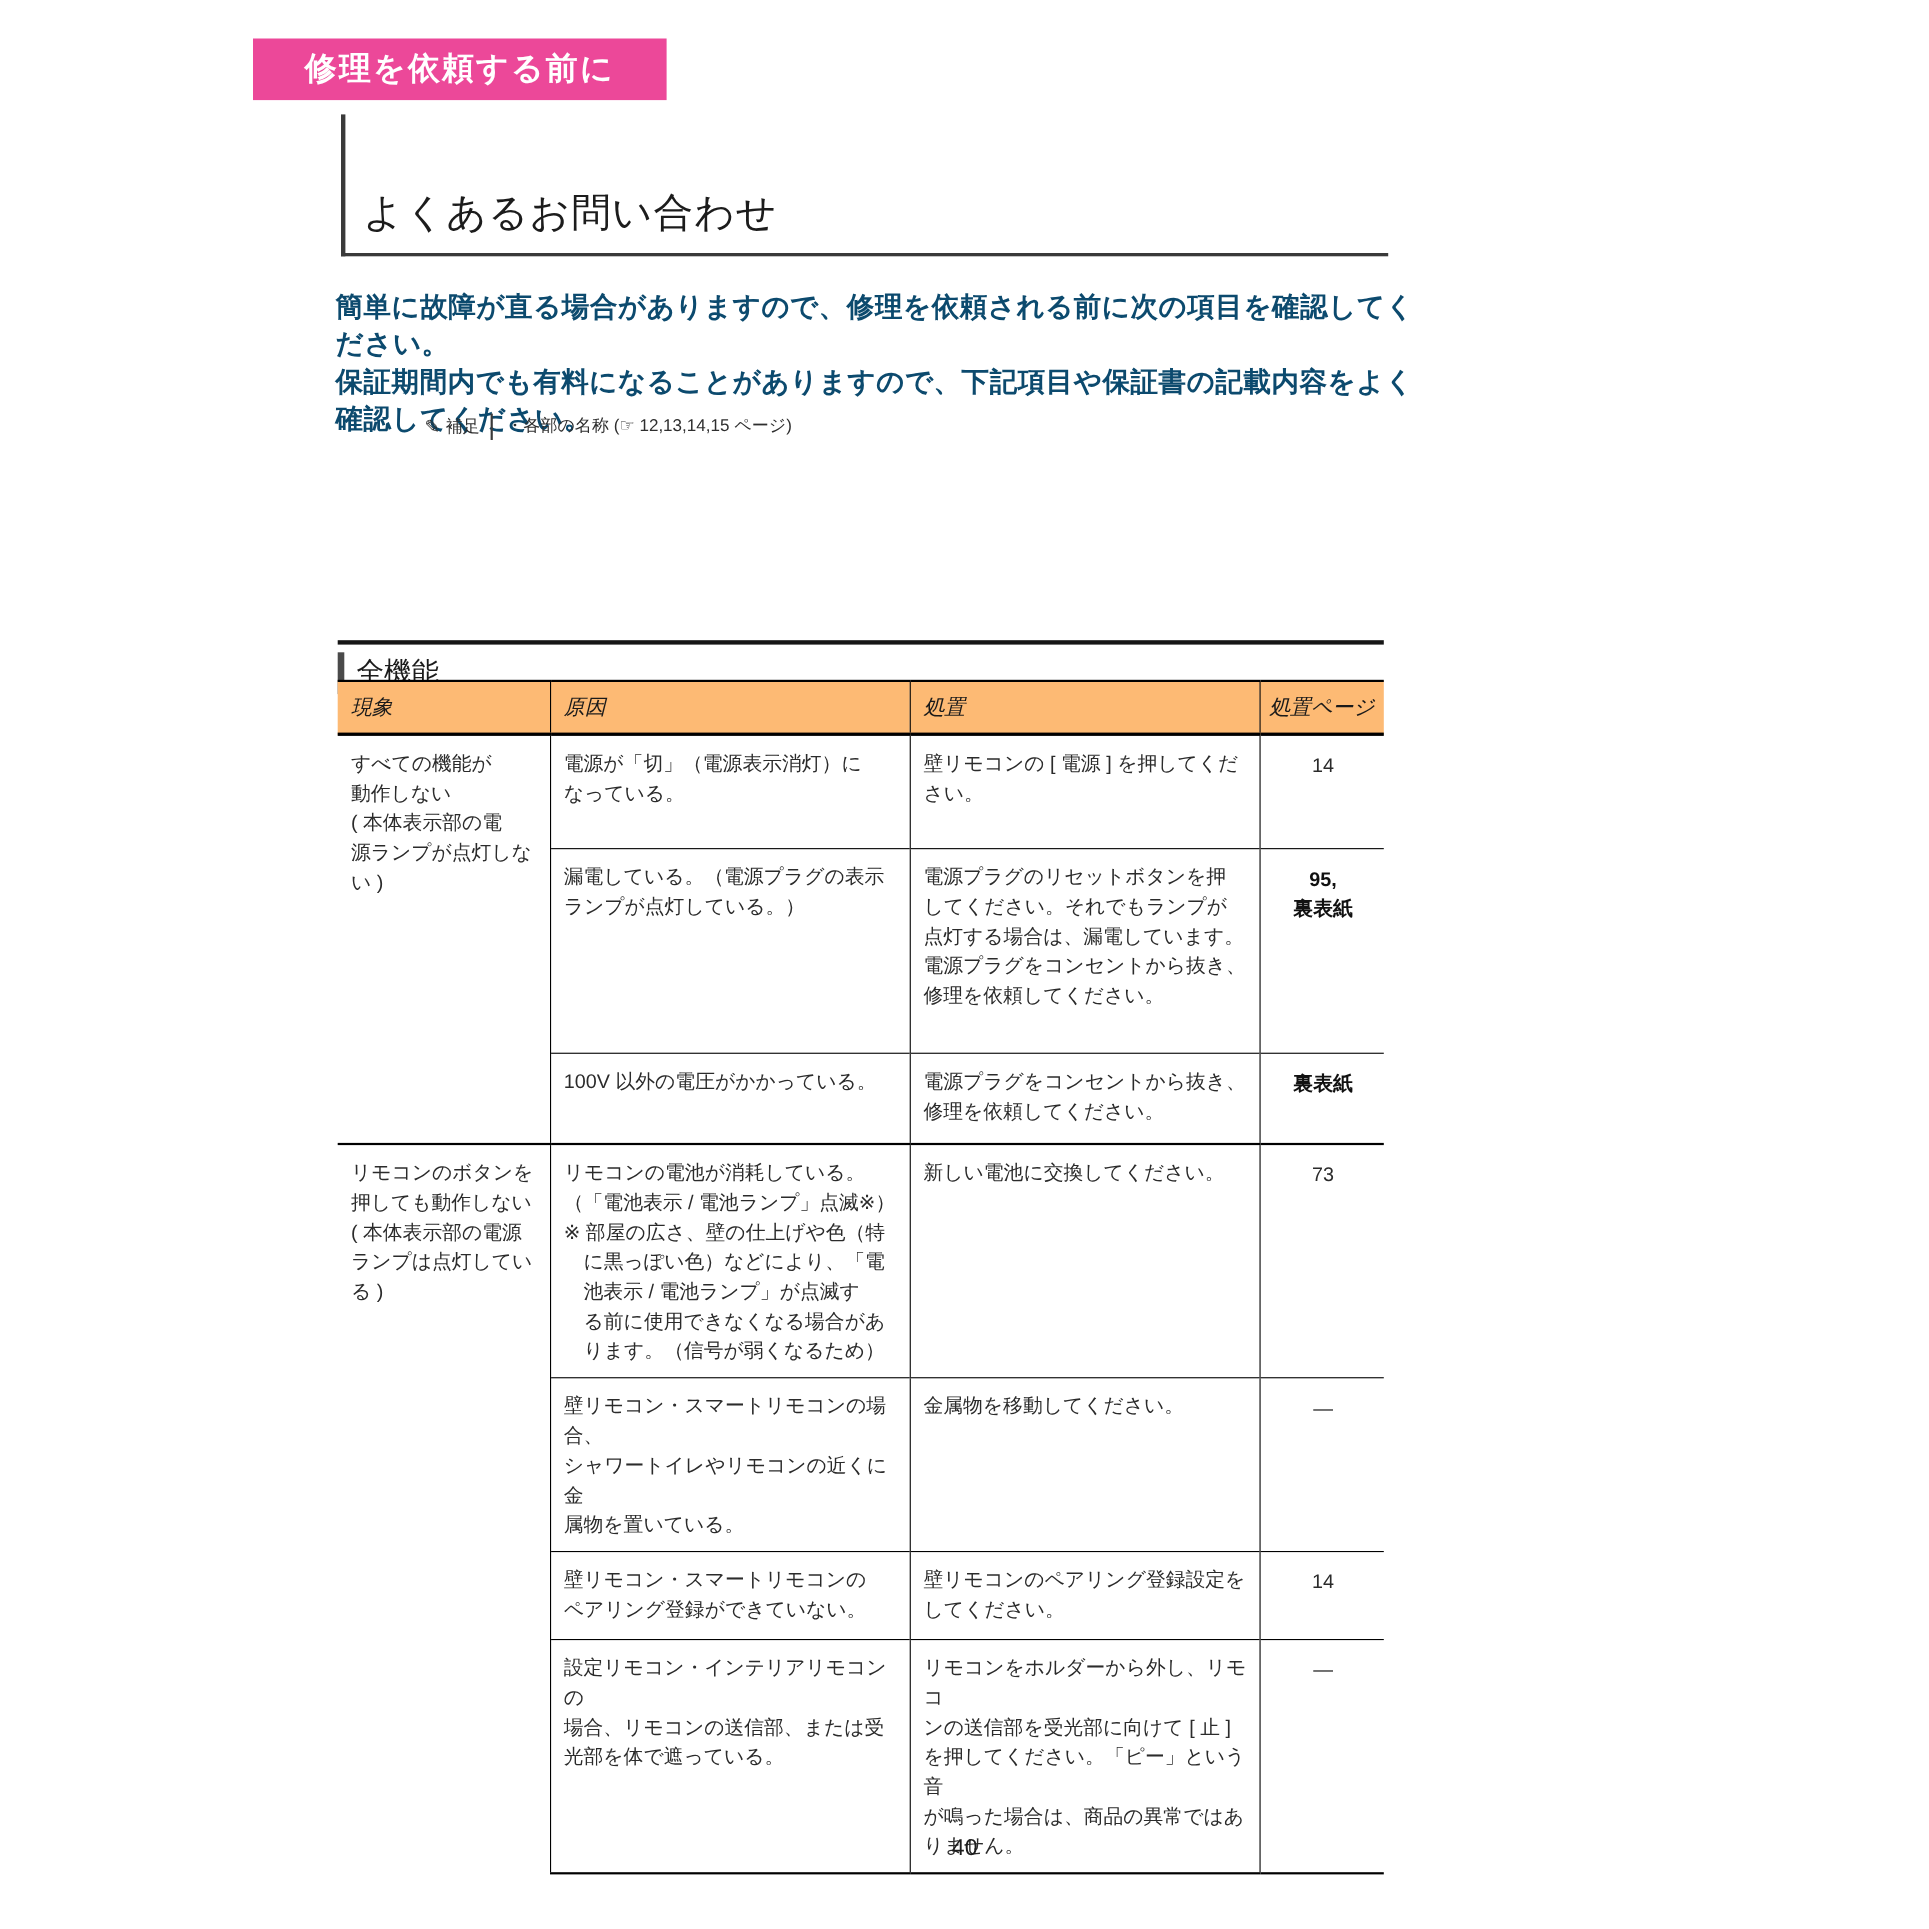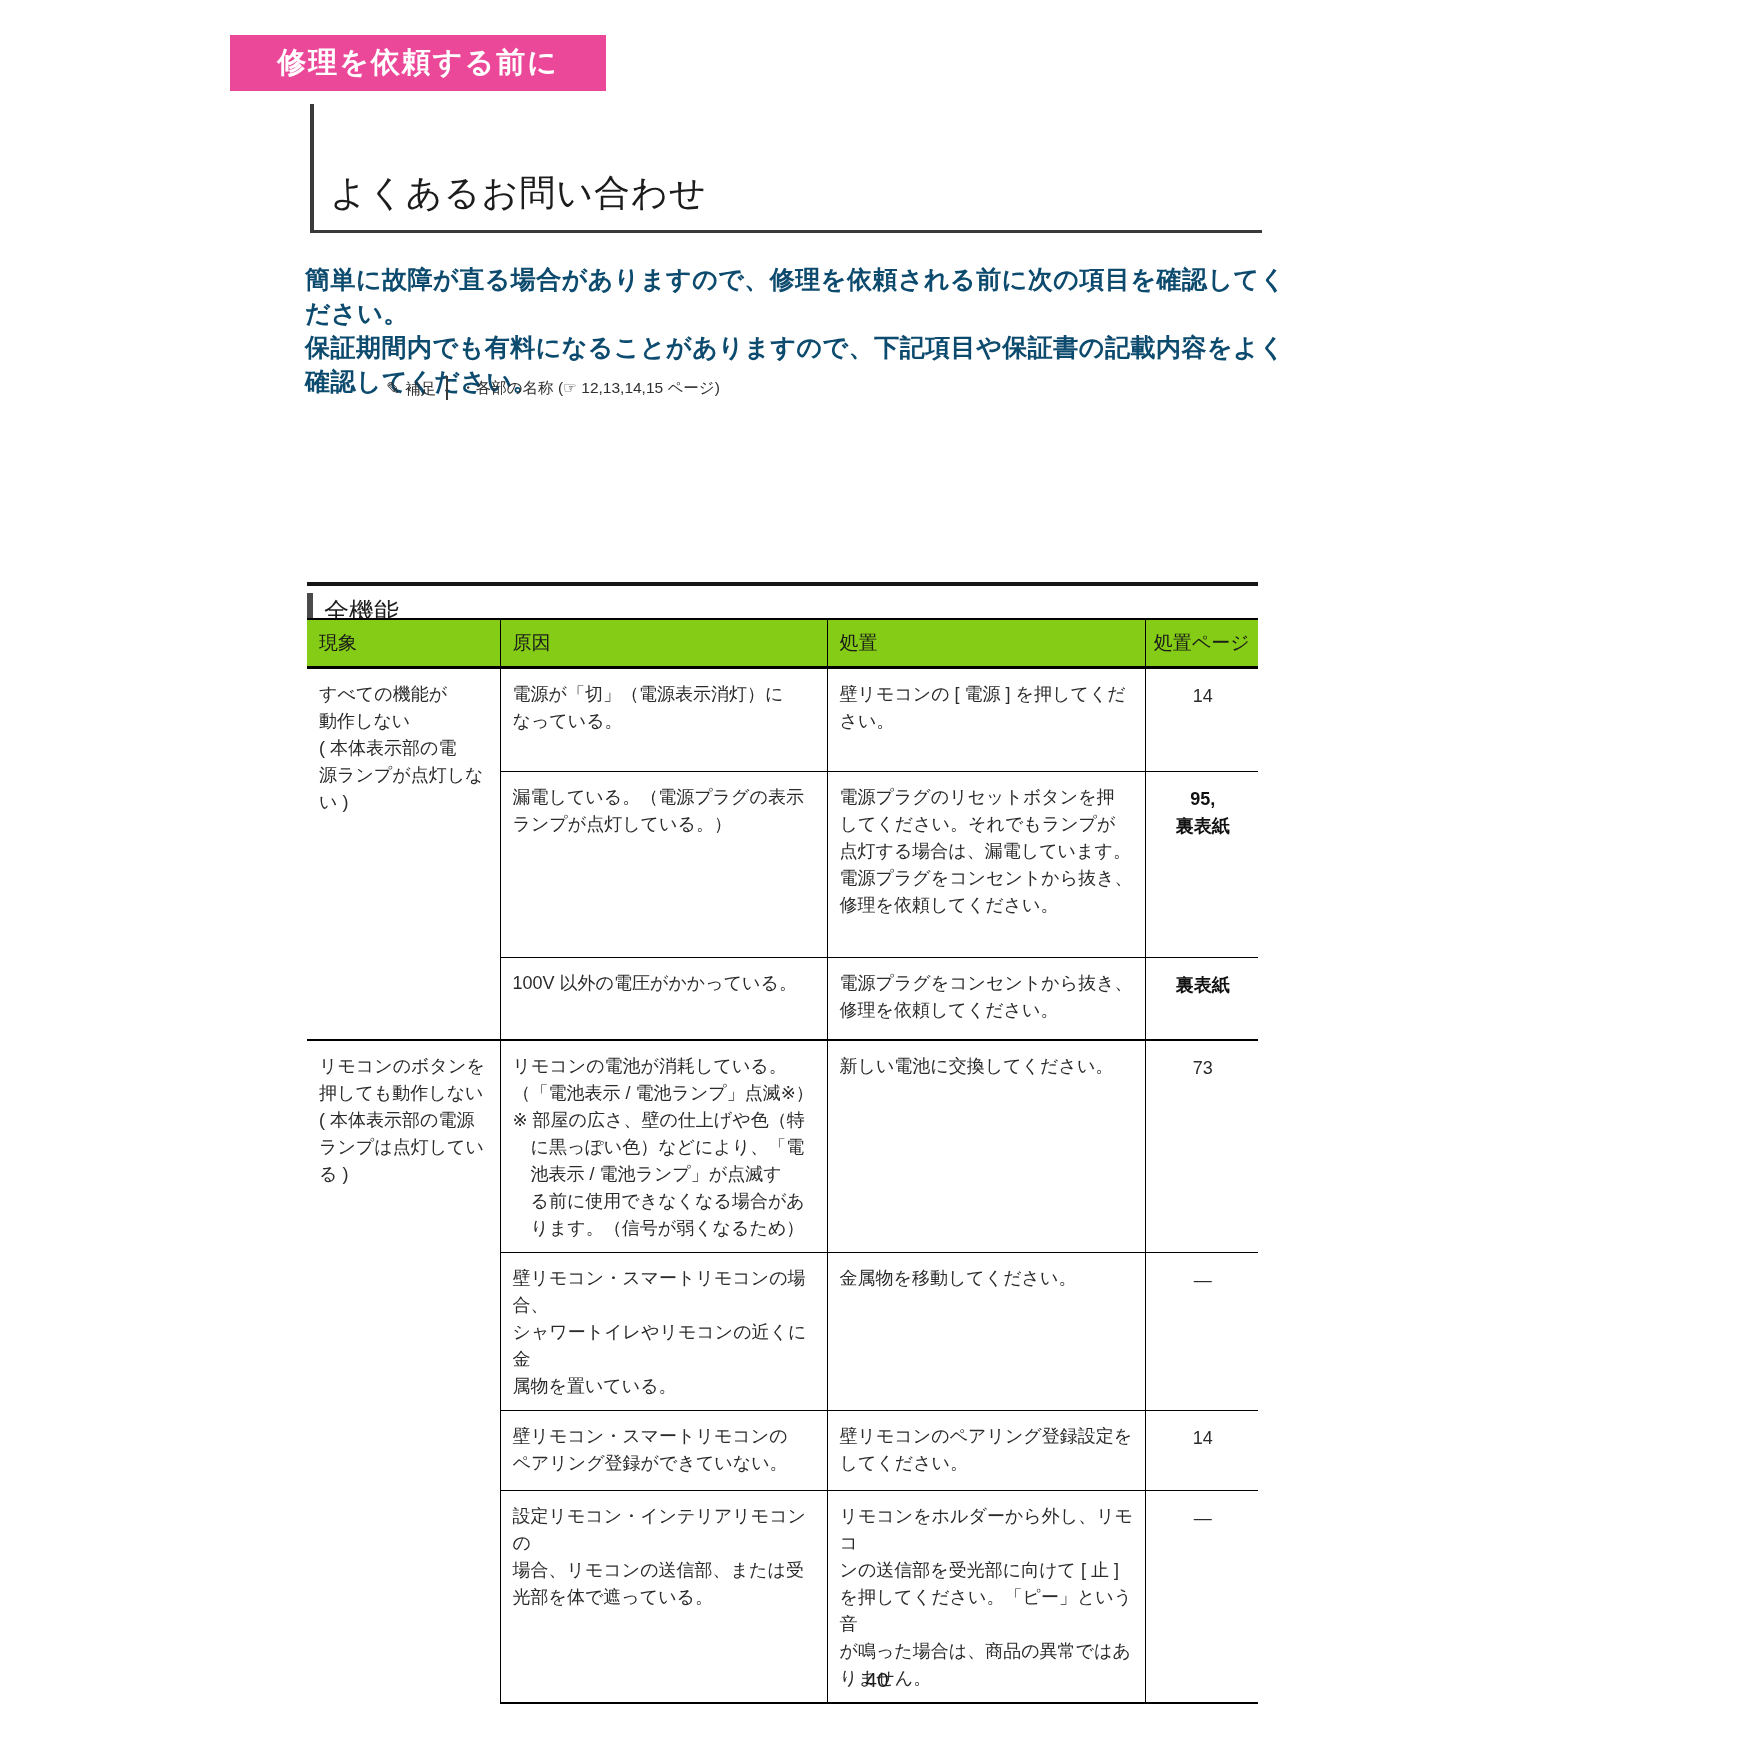--- a/index.html
+++ b/index.html
@@ -56,23 +56,23 @@
   .section-head .sec-inner{
     border-left:6px solid #4a4a4a;padding:2px 0 4px 11px;
     font-size:25px;color:#1c1c1c;line-height:32px;
   }
 
   
   .tbl-wrap{position:absolute;left:307px;top:618px;width:951px;}
   table{border-collapse:collapse;table-layout:fixed;width:951px;}
   col.c1{width:193px;} col.c2{width:327px;} col.c3{width:318px;} col.c4{width:113px;}
   th{
-    background:#84cc16;font-weight:400;text-align:left;
+    background:#fdba74;font-weight:400;text-align:left;
     font-size:19px;color:#1a1a1a;padding:10px 12px;
-    border-top:2px solid #000;border-bottom:3px solid #000;height:25px;
+    border-top:2px solid #000;border-bottom:3px solid #000;height:25px;font-style:italic;
   }
   th.h-page{text-align:center;padding:10px 2px;}
   td{
     vertical-align:top;font-size:18px;line-height:27px;color:#2b2b2b;
     padding:12px 10px 10px 12px;letter-spacing:0;
   }
   .bR{border-right:1.5px solid #000;}
   tr.sub td{border-top:1.5px solid #000;}
   tr.group-start td{border-top:2px solid #000;}
   tr.last td{border-bottom:2px solid #000;}

